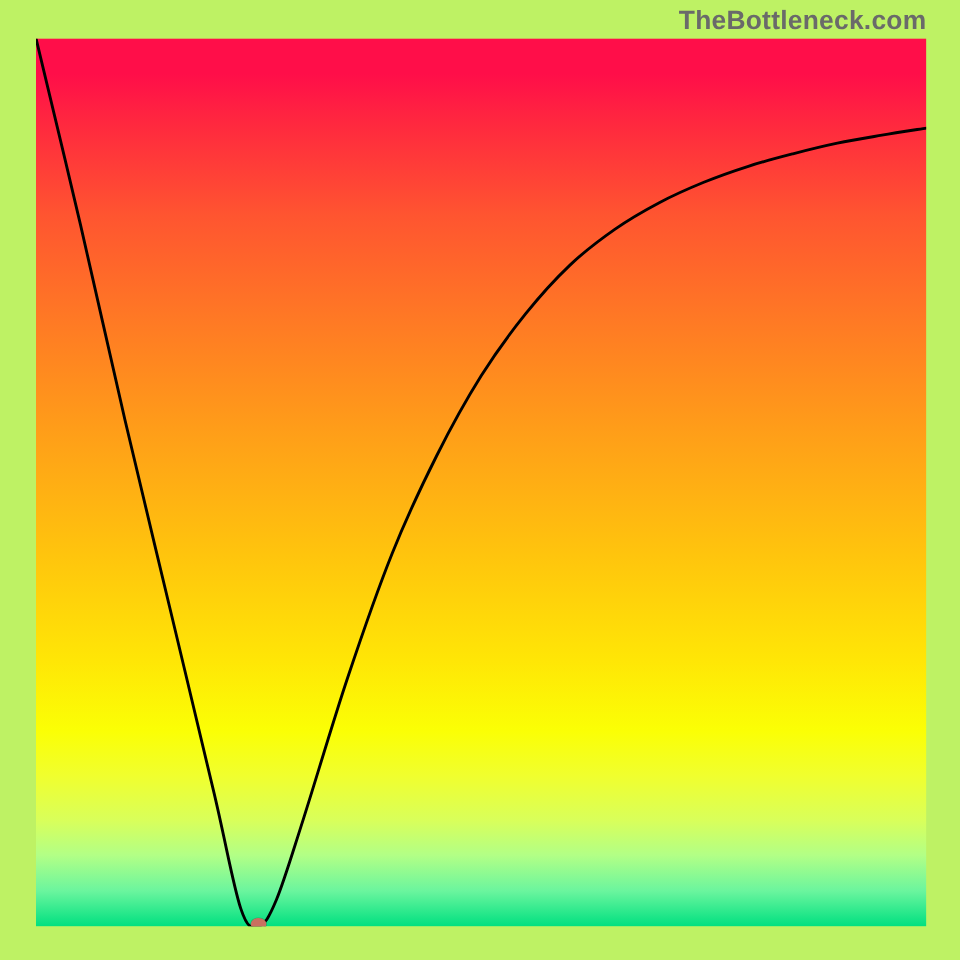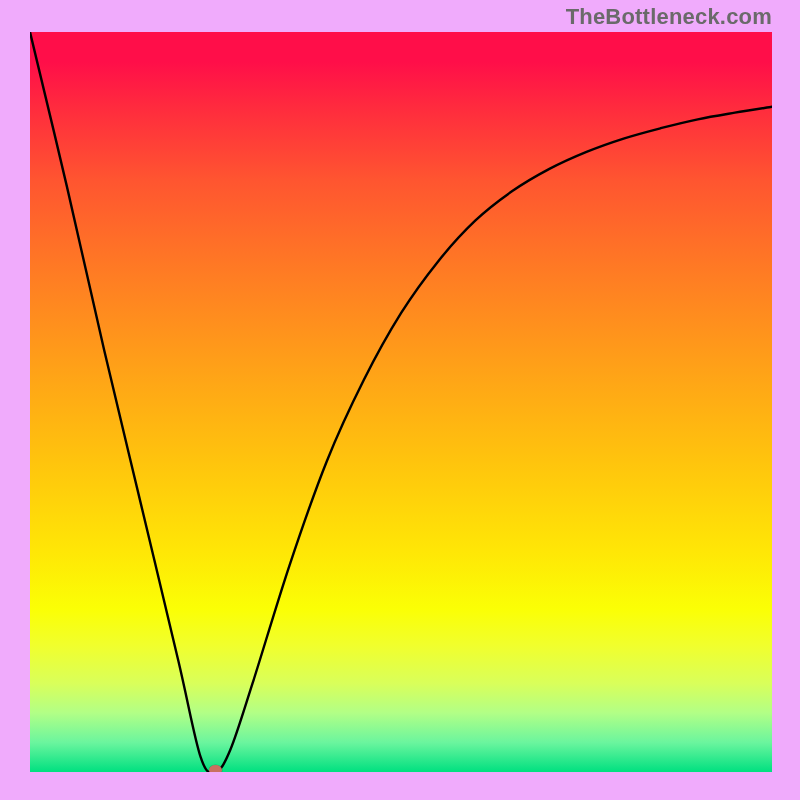--- a/index.html
+++ b/index.html
@@ -8,21 +8,21 @@
     width: 800px;
     height: 800px;
     overflow: hidden;
     background: #000;
     font-family: Arial, Helvetica, sans-serif;
   }
   .frame {
     position: relative;
     width: 800px;
     height: 800px;
-    background: #f0abfc;
+    background: #bef264;
   }
   .watermark {
     position: absolute;
     top: 4px;
     right: 28px;
     font-size: 22px;
     font-weight: 600;
     color: #6a6a6a;
     letter-spacing: 0.2px;
     user-select: none;

